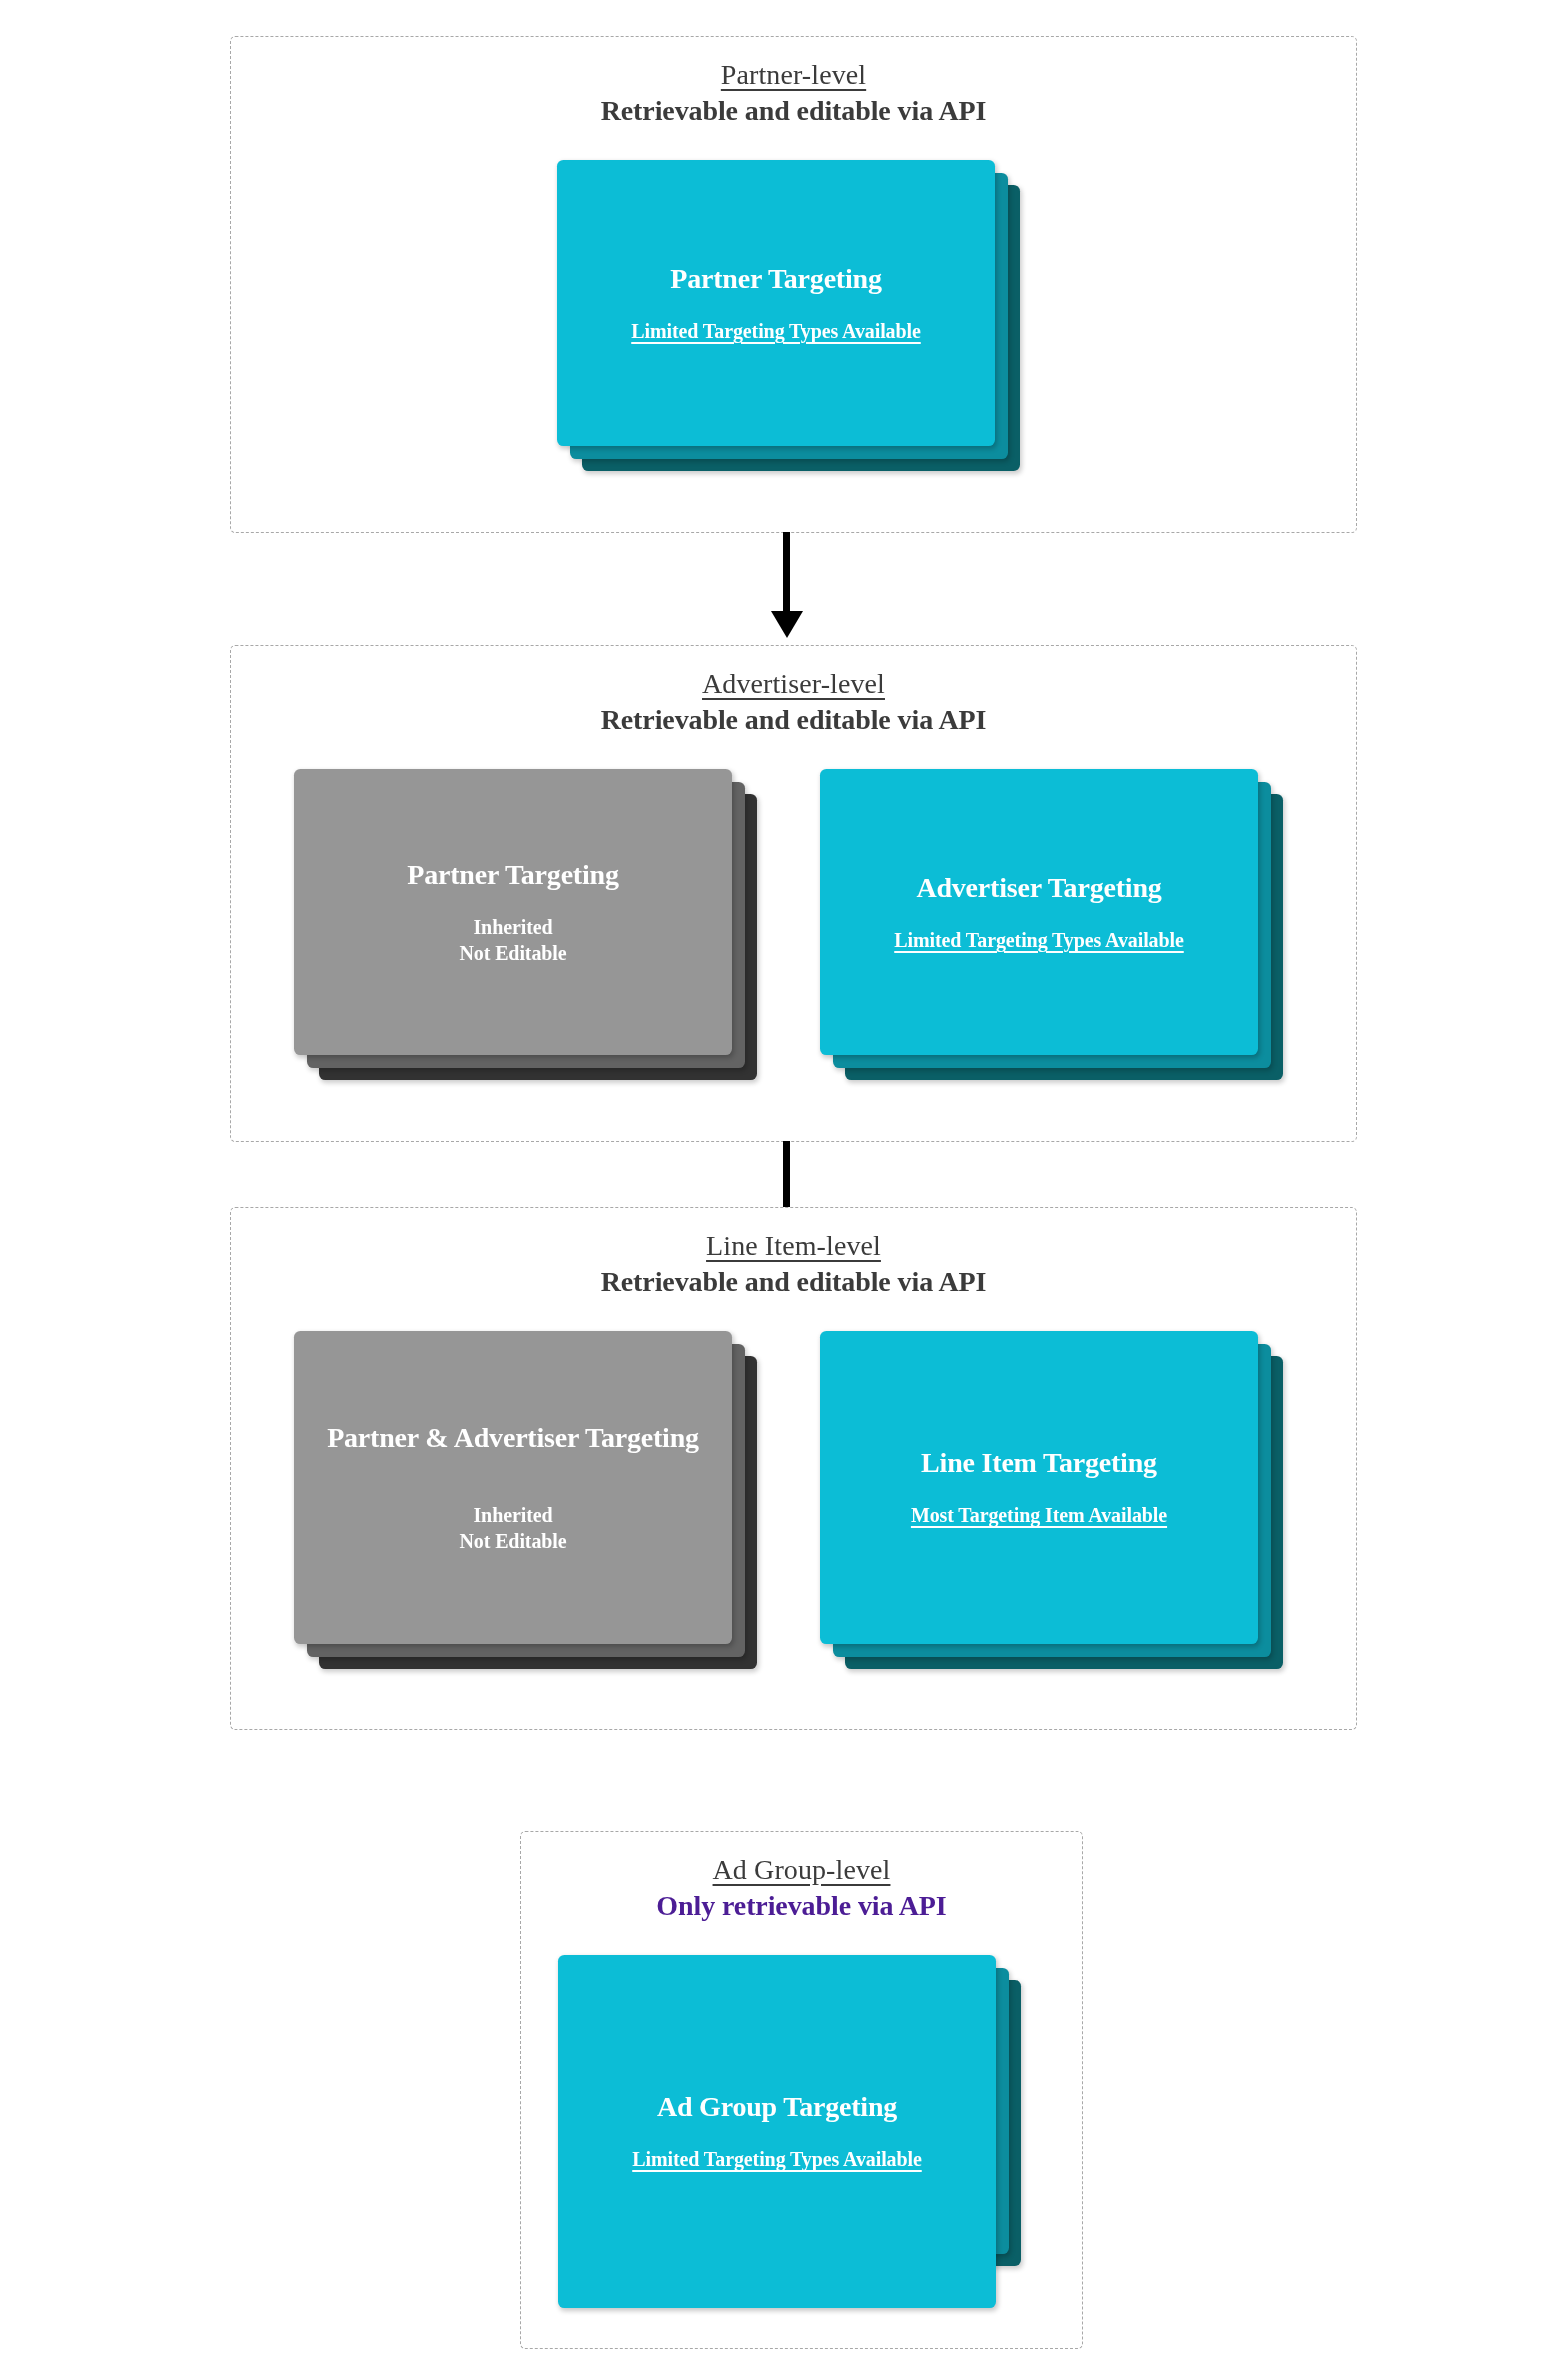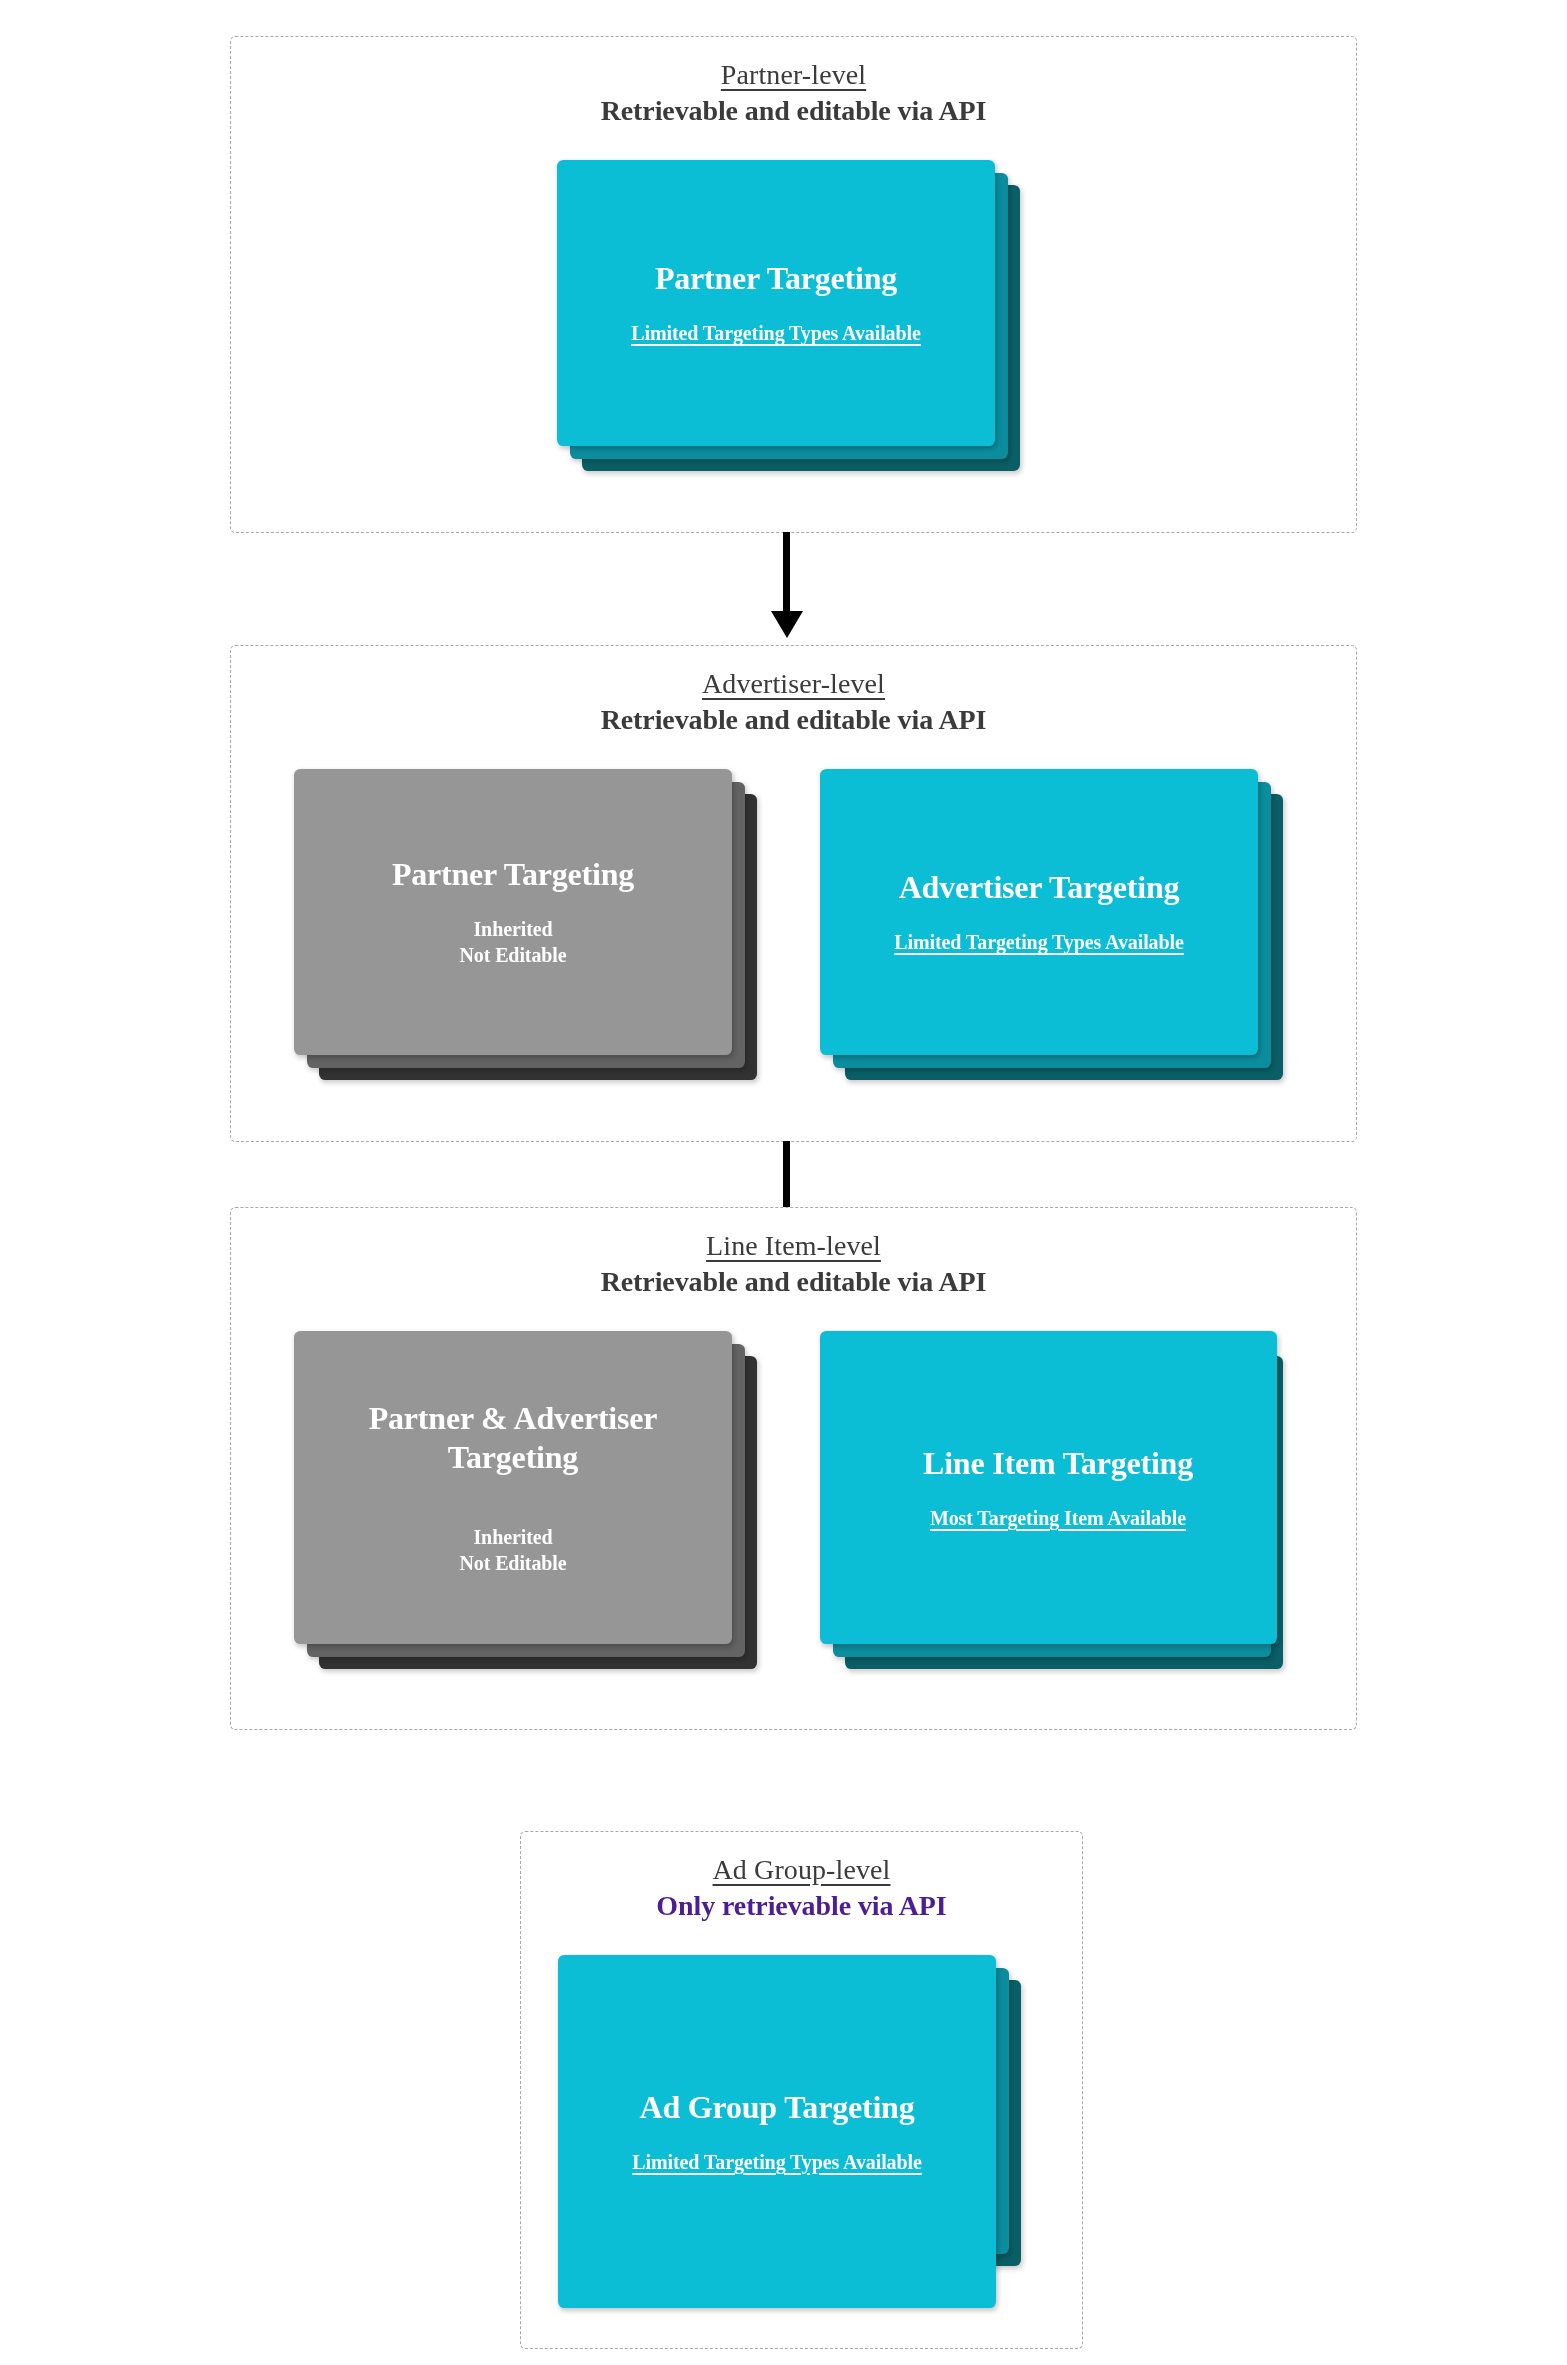--- a/index.html
+++ b/index.html
@@ -96,21 +96,21 @@
   .stack-cyan .back  { background: #0a5f66; }
 
   
   .stack-gray .front { background: #969696; }
   .stack-gray .mid   { background: #636363; }
   .stack-gray .back  { background: #323232; }
 
   .card-title {
     color: #ffffff;
     font-weight: 700;
-    font-size: 32px;
+    font-size: 28px;
     line-height: 1.22;
     text-align: center;
     padding: 0 14.3px;
     letter-spacing: -0.2px;
   }
   .card-sub {
     color: #ffffff;
     font-weight: 700;
     font-size: 20px;
     line-height: 1.28;
@@ -216,21 +216,21 @@
       <div class="card-layer front" style="width:438px; height:313px;gap:25px;">
         <div class="card-title">Partner &amp; Advertiser Targeting</div>
         <div class="card-sub" style="white-space:pre-line;">Inherited
 Not Editable</div>
       </div>
     </div>
 
     <div class="card-stack stack-cyan" style="left:589px; top:123px; width:438px; height:339px;">
       <div class="card-layer back" style="width:438px; height:313px;"></div>
       <div class="card-layer mid" style="width:438px; height:313px;"></div>
-      <div class="card-layer front" style="width:438px; height:313px;padding-left:19px;">
+      <div class="card-layer front" style="width:438px; height:313px;">
         <div class="card-title">Line Item Targeting</div>
         <div class="card-sub u">Most Targeting Item Available</div>
       </div>
     </div>
   </div>
 
   <div class="level-box" style="left:520px; top:1831px; width:563px; height:518px;">
 
     <div class="level-header" style="top:19.6px;">
       <span class="level-name">Ad Group-level</span>

